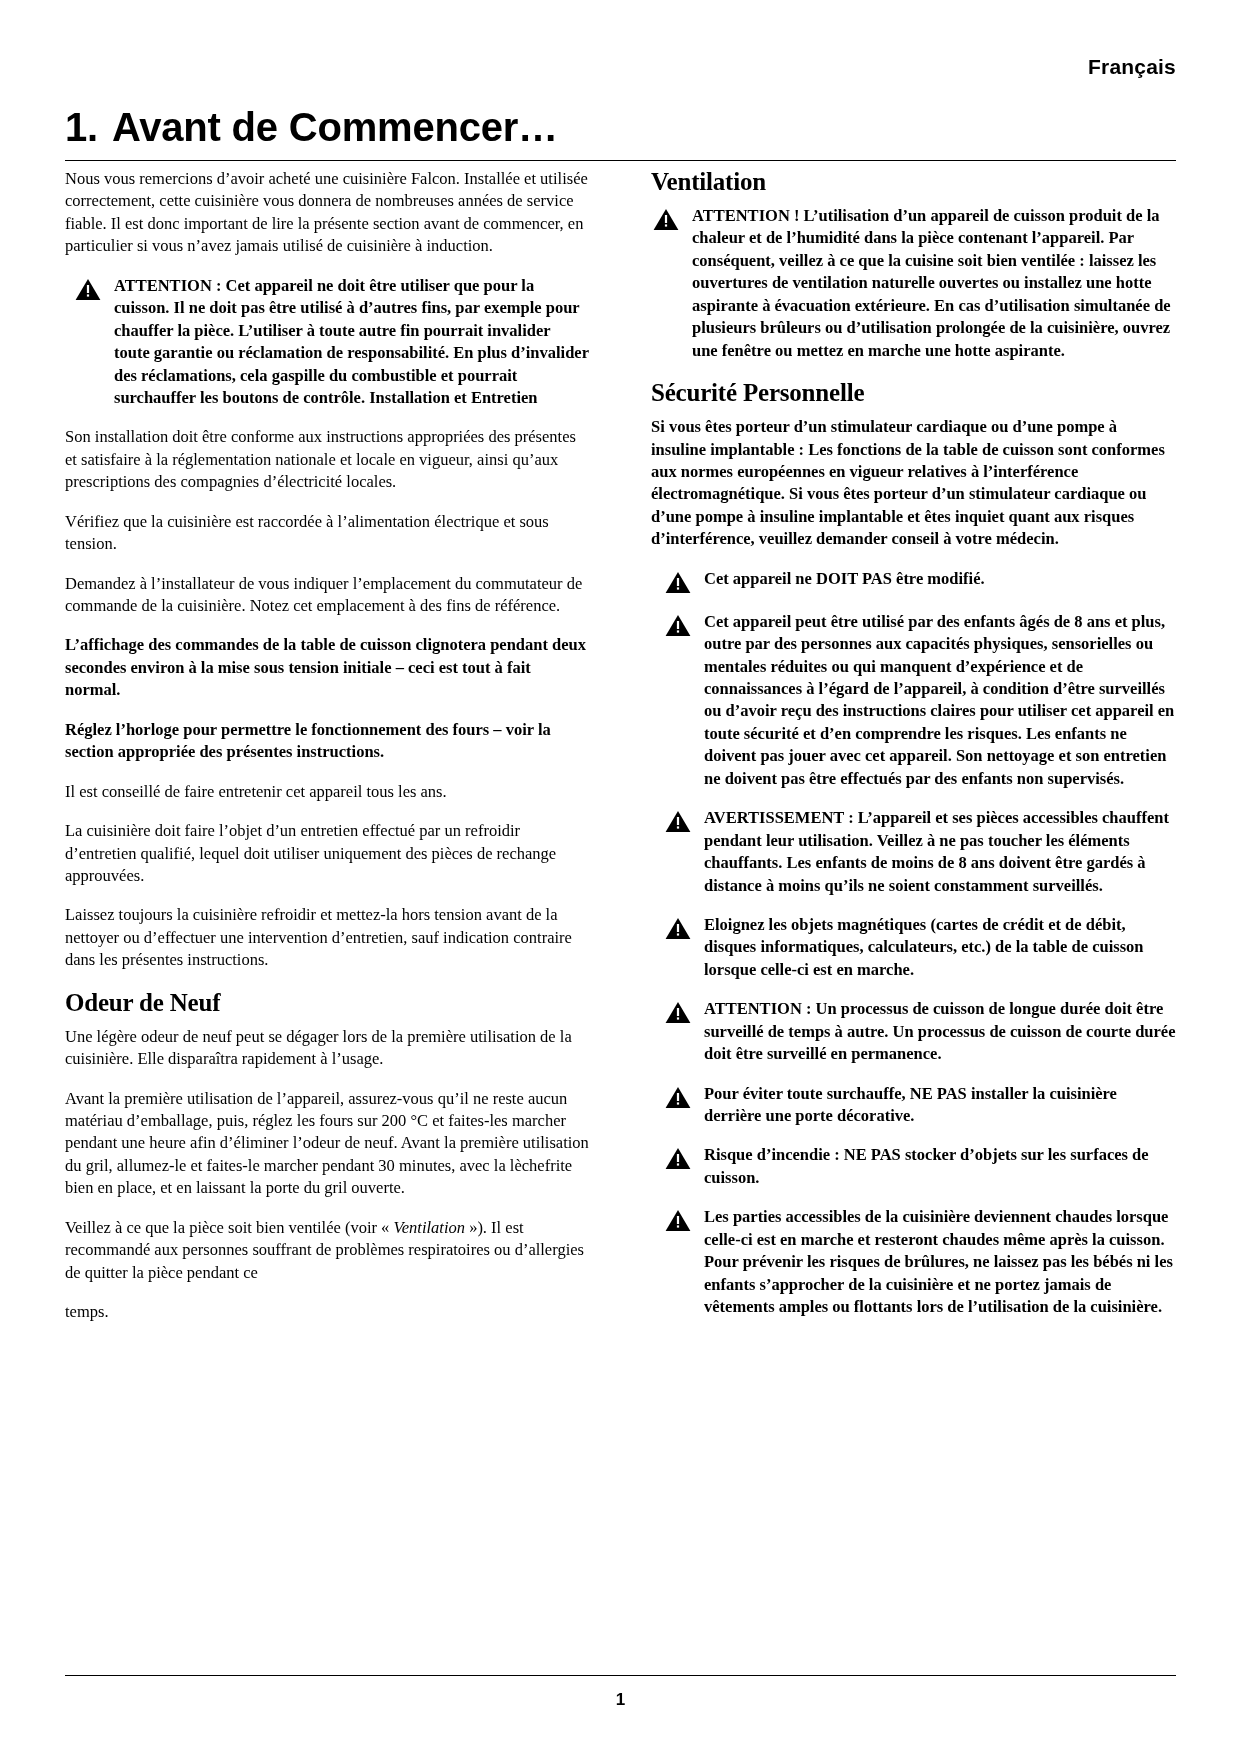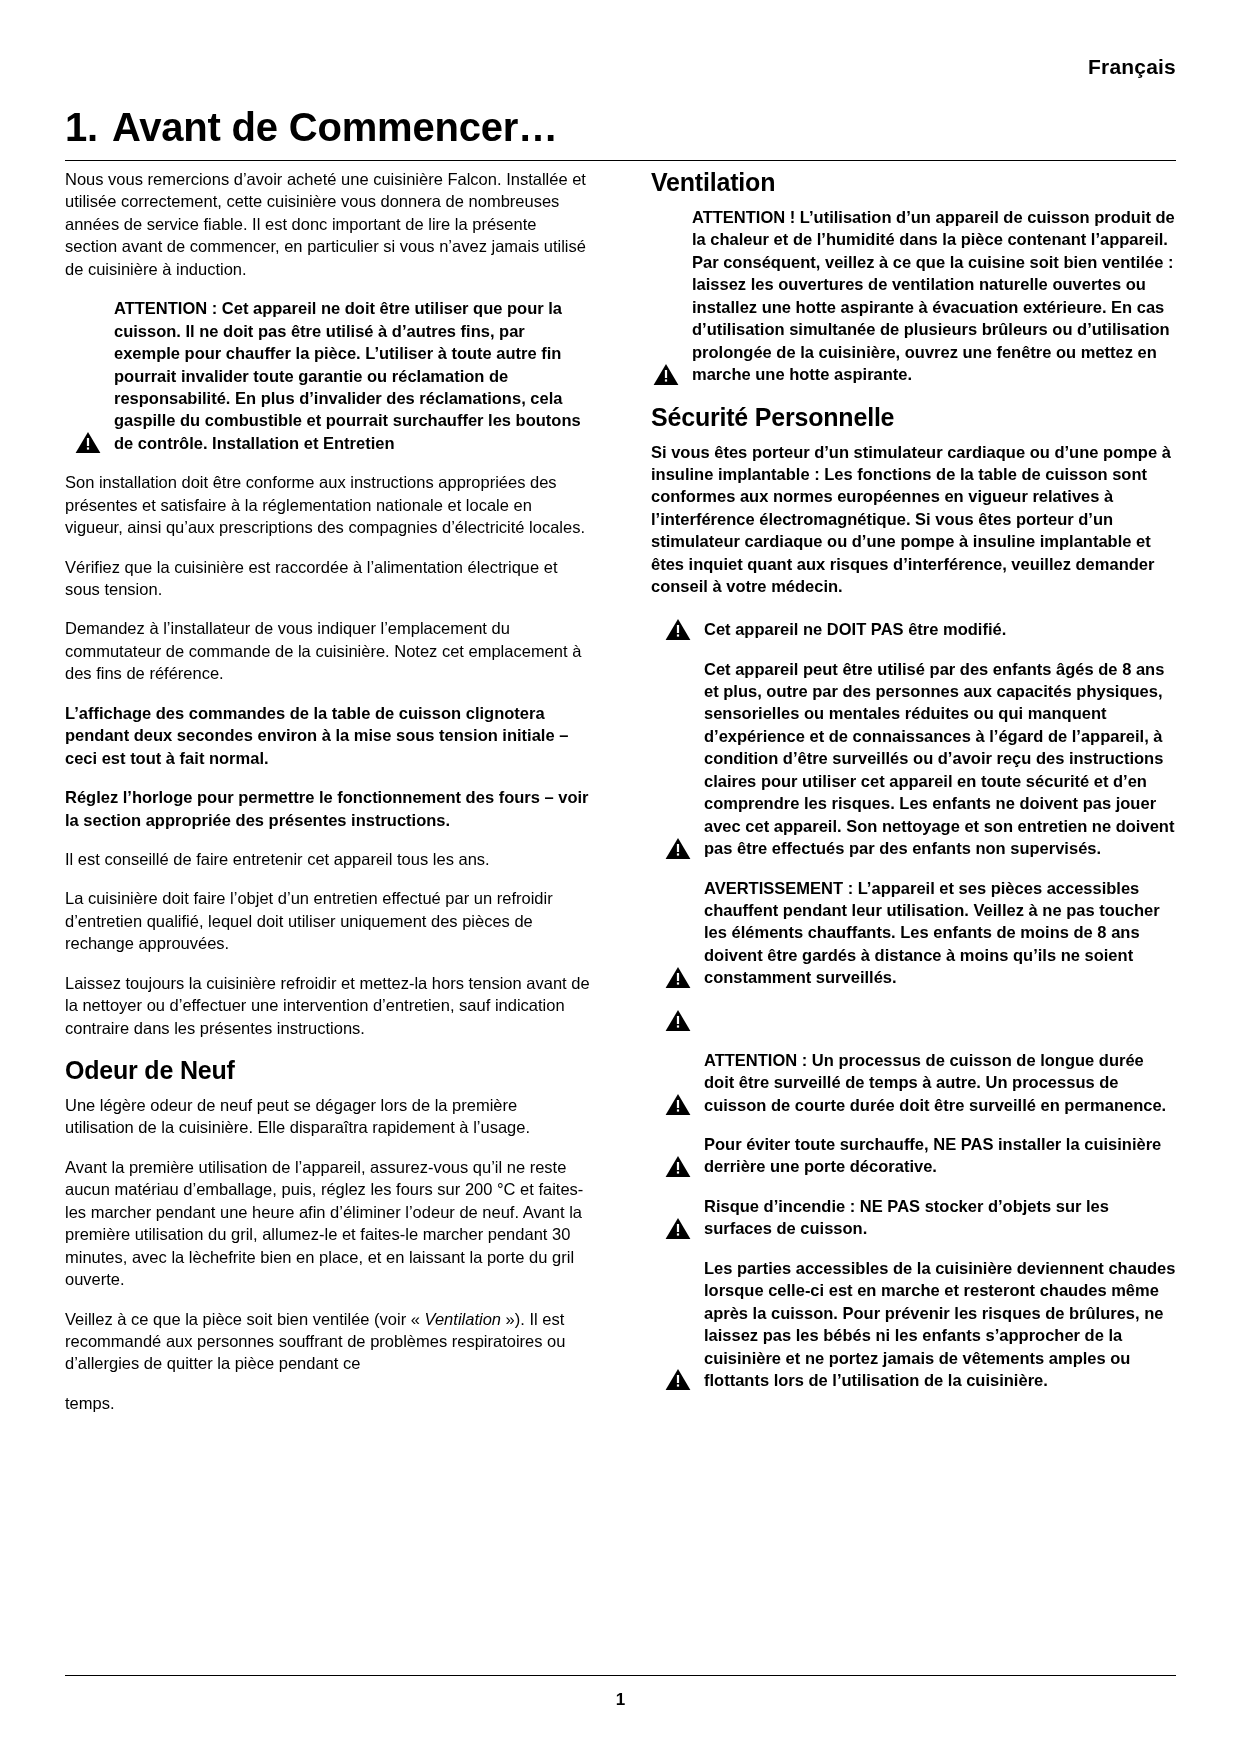--- a/index.html
+++ b/index.html
@@ -50,20 +50,21 @@
     border-bottom: 1.6px solid #000;
     width: 100%;
     margin-top: 2px;
   }
   .columns {
     position: absolute;
     left: 65px;
     top: 168px;
     width: 1111px;
     height: 1480px;
+    font-family: Liberation Serif, serif;
   }
   .col {
     position: absolute;
     top: 0;
     width: 525px;
   }
   .col-left { left: 0; }
   .col-right { left: 586px; }
 
   p {
@@ -79,21 +80,21 @@
     font-weight: bold;
     margin: 12px 0 9px 0;
     letter-spacing: -0.2px;
   }
   h2.section.tight {
     margin-top: 0;
   }
 
   .warn {
     display: flex;
-    align-items: flex-end;
+    align-items: flex-start;
     margin: 8px 0 17px 0;
     padding-left: 2px;
   }
   .warn .tri {
     flex: 0 0 auto;
     width: 26px;
     height: 23px;
     margin-right: 13px;
     margin-top: 3px;
     position: relative;
@@ -233,20 +234,21 @@
       </div>
 
       <div class="warn indent2">
         <span class="tri">
           <svg width="26" height="23" viewBox="0 0 26 23">
               <polygon points="13,1 25.4,22 0.6,22" fill="#000"></polygon>
               <rect x="11.9" y="7" width="2.2" height="8" fill="#fff"></rect>
               <rect x="11.9" y="16.4" width="2.2" height="2.2" fill="#fff"></rect>
             </svg>
         </span>
+        <span class="txt">Eloignez les objets magnétiques (cartes de crédit et de débit, disques informatiques, calculateurs, etc.) de la table de cuisson lorsque celle-ci est en marche.</span>
       </div>
 
       <div class="warn indent2">
         <span class="tri">
           <svg width="26" height="23" viewBox="0 0 26 23">
               <polygon points="13,1 25.4,22 0.6,22" fill="#000"></polygon>
               <rect x="11.9" y="7" width="2.2" height="8" fill="#fff"></rect>
               <rect x="11.9" y="16.4" width="2.2" height="2.2" fill="#fff"></rect>
             </svg>
         </span>

